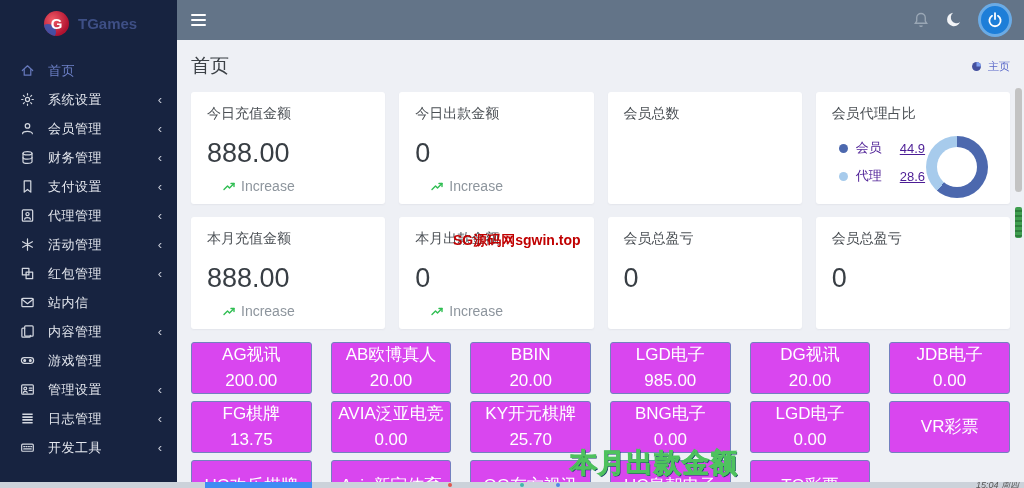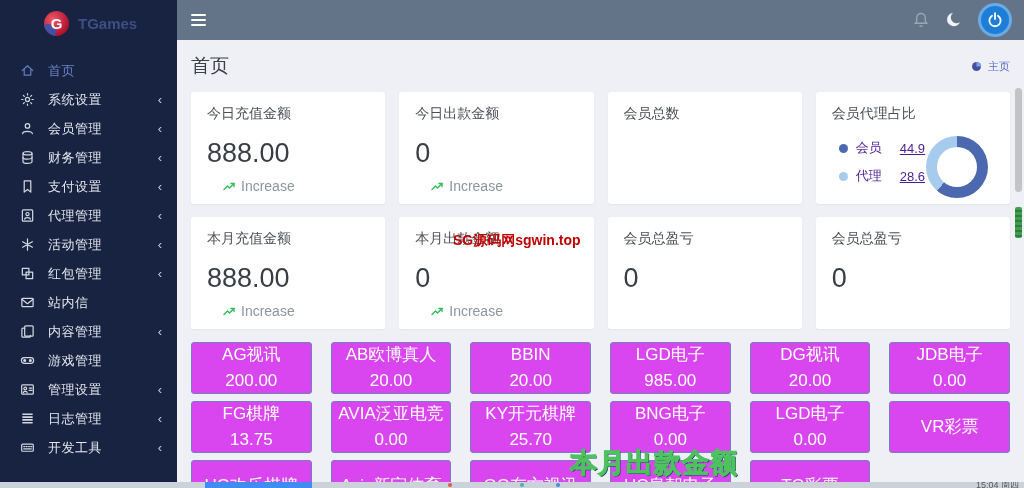--- a/index.html
+++ b/index.html
@@ -73,21 +73,21 @@
   
   .wm-red { position:absolute; left:453px; top:232px; font-size:14px; font-weight:bold; color:#c00000; z-index:9; }
   .wm-green { position:absolute; left:570px; top:445px; font-size:27px; font-weight:bold;
     color:#2f7a3f; -webkit-text-stroke:1px #4ec25e; text-shadow:1px 1px 0 #123a66; z-index:15; letter-spacing:1px; }
 
   .scroll-thumb { position:absolute; right:2px; top:88px; width:7px; height:104px; background:#c3c3c3;
     border-radius:4px; z-index:20; cursor:pointer; }
   .green-badge { position:absolute; right:2px; top:207px; width:7px; height:31px; border-radius:2px;
     background:repeating-linear-gradient(180deg,#3f9e4f 0 3px,#2e7d3c 3px 5px); z-index:20; }
 
-  .taskbar { position:absolute; left:0; right:0; bottom:0; height:6px; background:#ccd2da; z-index:30; overflow:hidden; }
+  .taskbar { position:absolute; left:0; right:0; bottom:0; height:6px; background:#ccd2da; z-index:30; overflow:hidden;font-style:italic; }
   .tb-blue { position:absolute; left:205px; top:0; bottom:0; width:107px; background:#3f8cf3; }
   .tb-dot { position:absolute; top:1px; width:4px; height:4px; border-radius:50%; }
   .tb-clock { position:absolute; right:5px; top:0; font-size:9px; color:#555; line-height:6px; }
 </style>
 </head>
 <body>
 
 <div class="app">
 
   <div class="sidebar">

